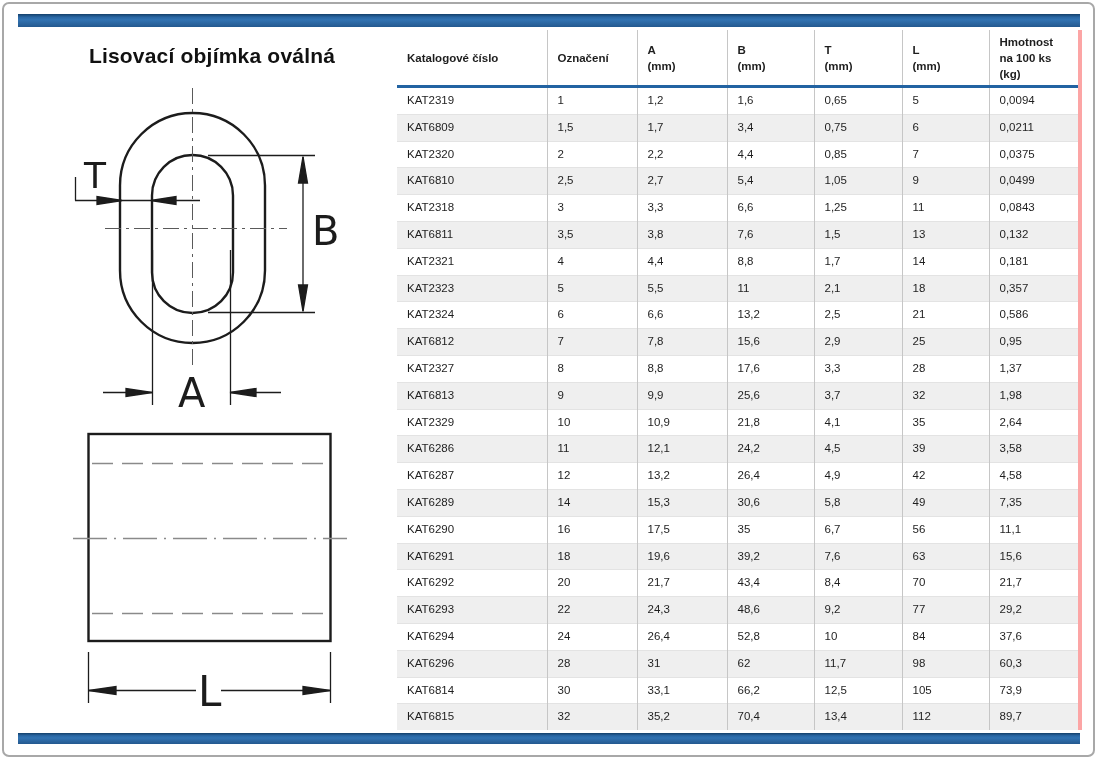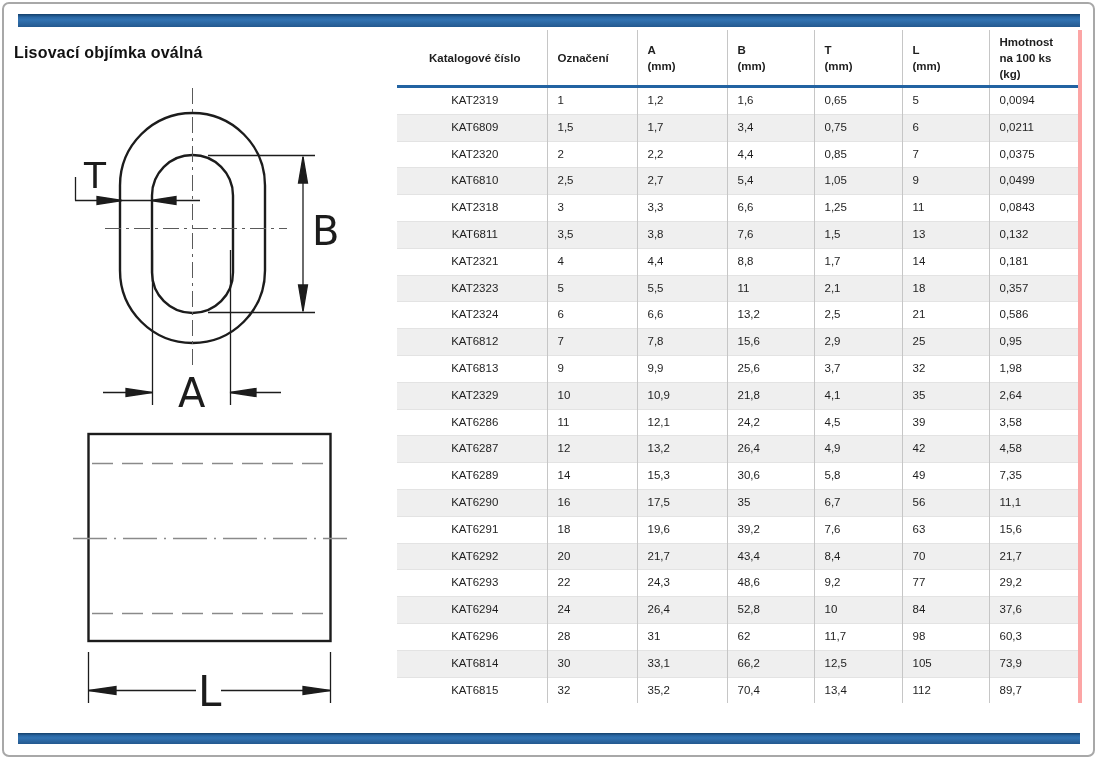--- a/index.html
+++ b/index.html
@@ -11,32 +11,32 @@
     position:absolute;top:2px;left:2px;right:8px;bottom:4px;
     border:2px solid #a8a8a8;border-radius:7px;pointer-events:none;
   }
   .bar{
     position:absolute;left:18px;width:1062px;height:13px;
     background:linear-gradient(to bottom,#14406a 0%,#2a67a4 25%,#3273b2 45%,#24598f 100%);
   }
   .bar.top{top:14px;}
   .bar.bottom{top:733px;height:11px;}
   .title{
-    position:absolute;left:14px;top:44px;width:396px;text-align:left;
-    font-size:16px;font-weight:bold;color:#111111;letter-spacing:.2px;
+    position:absolute;left:14px;top:44px;width:396px;text-align:center;
+    font-size:21px;font-weight:bold;color:#111111;letter-spacing:.2px;
   }
   .drawing{position:absolute;left:0;top:0;width:397px;height:761px;}
   .drawing text{font-family:"DejaVu Sans",sans-serif;fill:#1c1c1c;}
 
   table.spec{
     position:absolute;left:397px;top:30px;border-collapse:collapse;table-layout:fixed;
     font-size:11.5px;color:#1e1e1e;
   }
   .spec th,.spec td{text-align:left;border-left:1px solid #c6c6c6;}
-  .spec th:first-child,.spec td:first-child{border-left:none;text-align:center;}
+  .spec th:first-child,.spec td:first-child{border-left:none;}
   .spec th:last-child,.spec td:last-child{border-right:4px solid #fca5a5;}
   .spec thead th{
     height:55px;vertical-align:middle;padding:0 4px 0 10px;
     font-weight:bold;line-height:16px;border-bottom:3px solid #2263a2;
   }
   .spec tbody td{
     height:25.8px;padding:0 4px 0 10px;line-height:25.8px;
     border-top:1px solid #e3e3e3;white-space:nowrap;overflow:hidden;
   }
   .spec tbody tr:first-child td{border-top:none;}
@@ -236,20 +236,29 @@
         <tr>
           <td>KAT6812</td>
           <td>7</td>
           <td>7,8</td>
           <td>15,6</td>
           <td>2,9</td>
           <td>25</td>
           <td>0,95</td>
         </tr>
         <tr>
+          <td>KAT2327</td>
+          <td>8</td>
+          <td>8,8</td>
+          <td>17,6</td>
+          <td>3,3</td>
+          <td>28</td>
+          <td>1,37</td>
+        </tr>
+        <tr>
           <td>KAT6813</td>
           <td>9</td>
           <td>9,9</td>
           <td>25,6</td>
           <td>3,7</td>
           <td>32</td>
           <td>1,98</td>
         </tr>
         <tr>
           <td>KAT2329</td>

